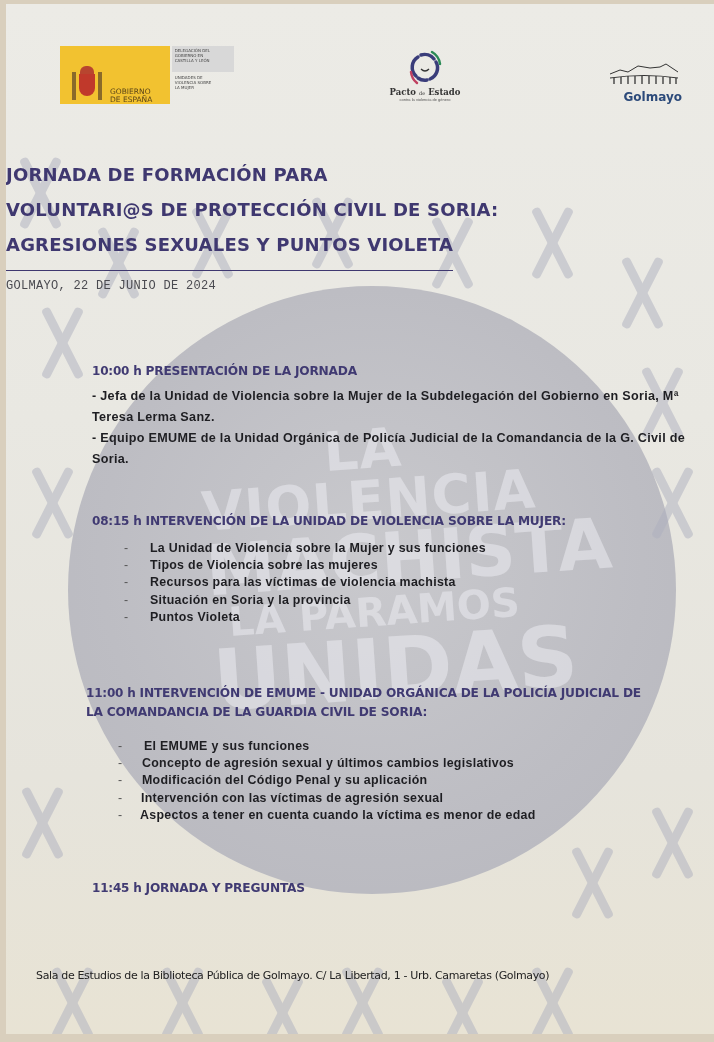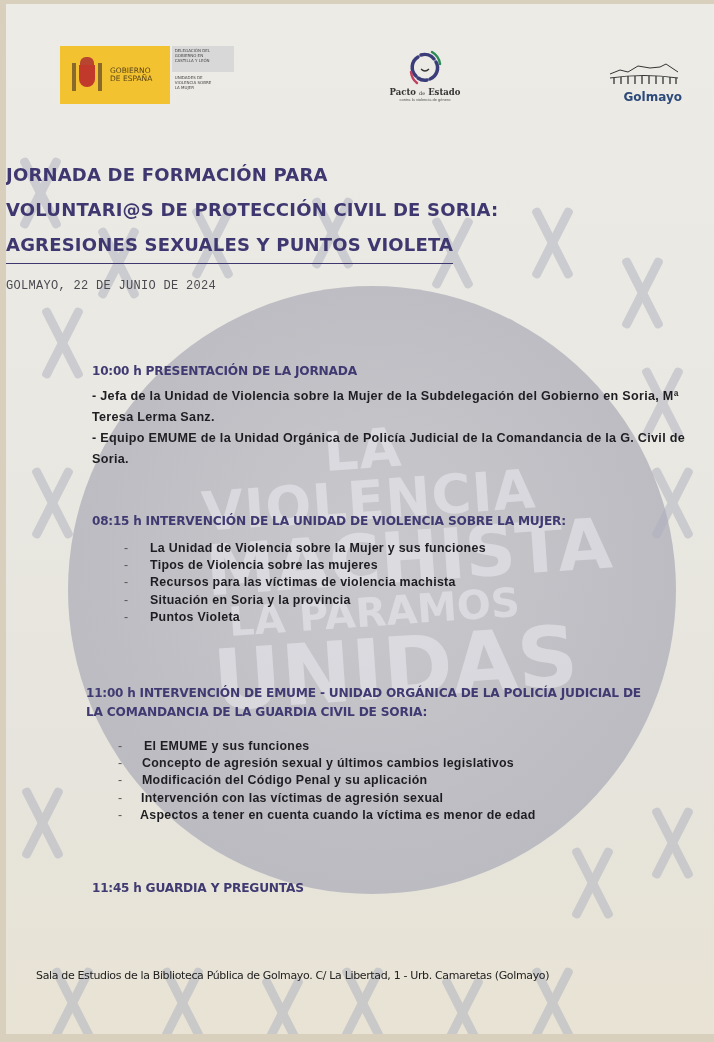--- a/index.html
+++ b/index.html
@@ -32,21 +32,21 @@
   .fig i { position:absolute; left:22px; top:0; width:9px; height:78px; background:#aeb0bf; border-radius:4px; }
   .fig i.a { transform:rotate(27deg); }
   .fig i.b { transform:rotate(-27deg); }
 
   
   .logos { position:absolute; left:0; top:0; width:708px; height:120px; }
   .gob {
     position:absolute; left:54px; top:42px; width:174px; height:60px; display:flex;
   }
   .gob-yellow {
-    width:111px; height:58px; background:#f2c230; display:flex; align-items:center;
+    width:111px; height:58px; background:#f2c230; display:flex; align-items:flex-end;
   }
   .shield {
     margin-left:12px; width:30px; height:40px; position:relative;
   }
   .shield .pill { position:absolute; top:8px; width:4px; height:28px; background:#8a6a2a; }
   .shield .pill.l { left:0; } .shield .pill.r { right:0; }
   .shield .body { position:absolute; left:7px; top:10px; width:16px; height:22px; background:#c0392b; border-radius:0 0 8px 8px; }
   .shield .crown { position:absolute; left:8px; top:2px; width:14px; height:8px; background:#b8452f; border-radius:6px 6px 0 0; }
   .gob-name {
     margin-left:8px; font-size:7.5px; line-height:8px; color:#5a4418; font-family:"DejaVu Sans", sans-serif;
@@ -64,21 +64,21 @@
   .pacto .sub { font-size:4px; color:#555; }
 
   .golmayo { position:absolute; left:596px; top:58px; width:80px; height:46px; text-align:right; }
   .golmayo .name { font-family:"DejaVu Sans", sans-serif; font-weight:bold; font-size:12px; color:#2c4a7a; margin-top:-2px; }
 
   
   .title-block { position:absolute; left:0; top:156px; width:708px; text-align:left; color:#3f3870; }
   .t-line {
     font-family:"DejaVu Sans", sans-serif; font-weight:bold; font-size:18px; letter-spacing:0.2px; height:35px; line-height:30px;
   }
-  .t-line.u span { border-bottom:1.5px solid #3f3870; padding-bottom:8px; }
+  .t-line.u span { border-bottom:1.5px solid #3f3870; padding-bottom:15px; }
   .date {
     font-family:Liberation Mono, monospace; font-size:12px; color:#4a4a50; margin-top:14px; letter-spacing:0.3px;
   }
 
   .section { position:absolute; left:86px; }
   .sec-head {
     font-family:"DejaVu Sans", sans-serif; font-weight:bold; font-size:12.2px; color:#403a72; letter-spacing:-0.2px;
   }
   .sec-head .time { font-size:12px; }
   .para {
@@ -298,18 +298,18 @@
       <li style="padding-left:56px"><span class="dash">-</span><span>Concepto de agresión sexual y últimos cambios legislativos</span></li>
       <li style="padding-left:56px"><span class="dash">-</span><span>Modificación del Código Penal y su aplicación</span></li>
       <li style="padding-left:55px"><span class="dash">-</span><span>Intervención con las víctimas de agresión sexual</span></li>
       <li style="padding-left:54px"><span class="dash">-</span><span>Aspectos a tener en cuenta cuando la víctima es menor de edad</span></li>
     </ul>
   </div>
 
   <div class="section" style="top:877px">
     <div class="sec-head">
       <span class="time">11:45 h</span>
-      <span>GUARDIA Y PREGUNTAS</span>
+      <span>JORNADA Y PREGUNTAS</span>
     </div>
   </div>
 
   <div class="footer">Sala de Estudios de la Biblioteca Pública de Golmayo. C/ La Libertad, 1 - Urb. Camaretas (Golmayo)</div>
 </div>
 
 </body></html>

